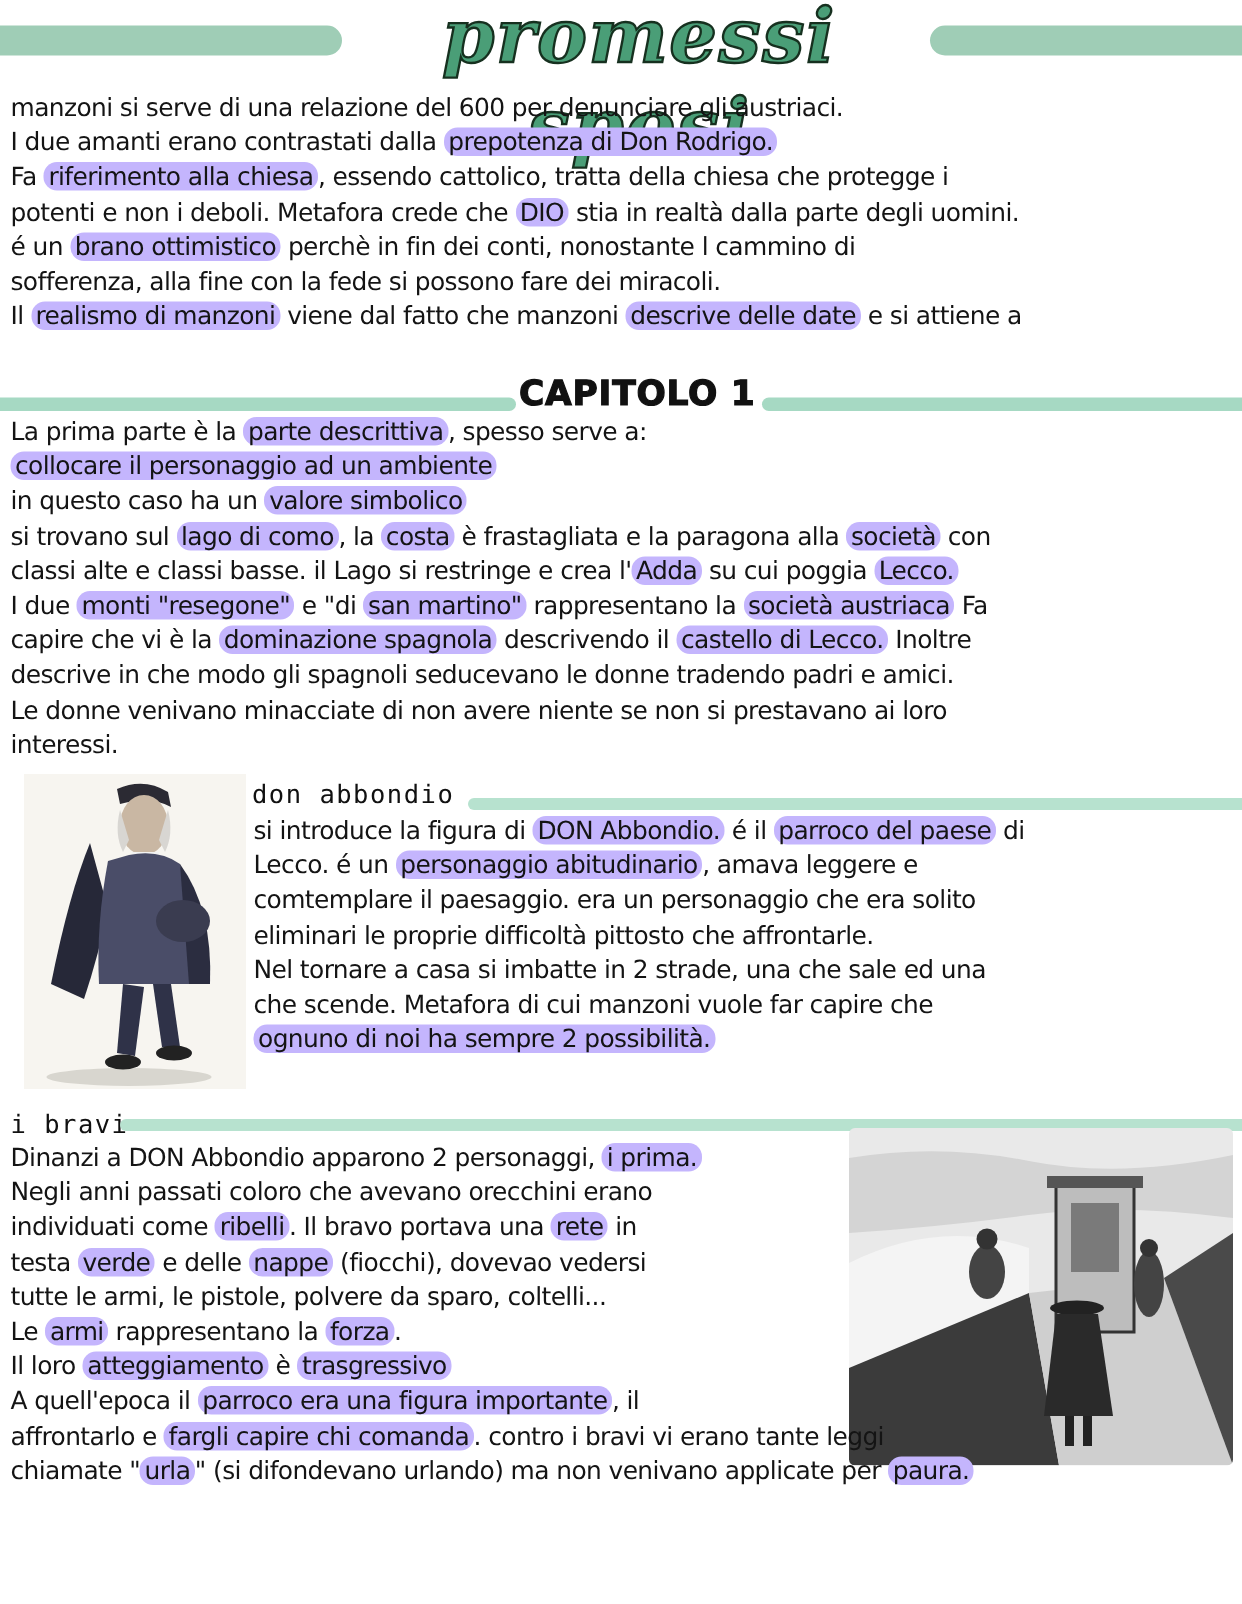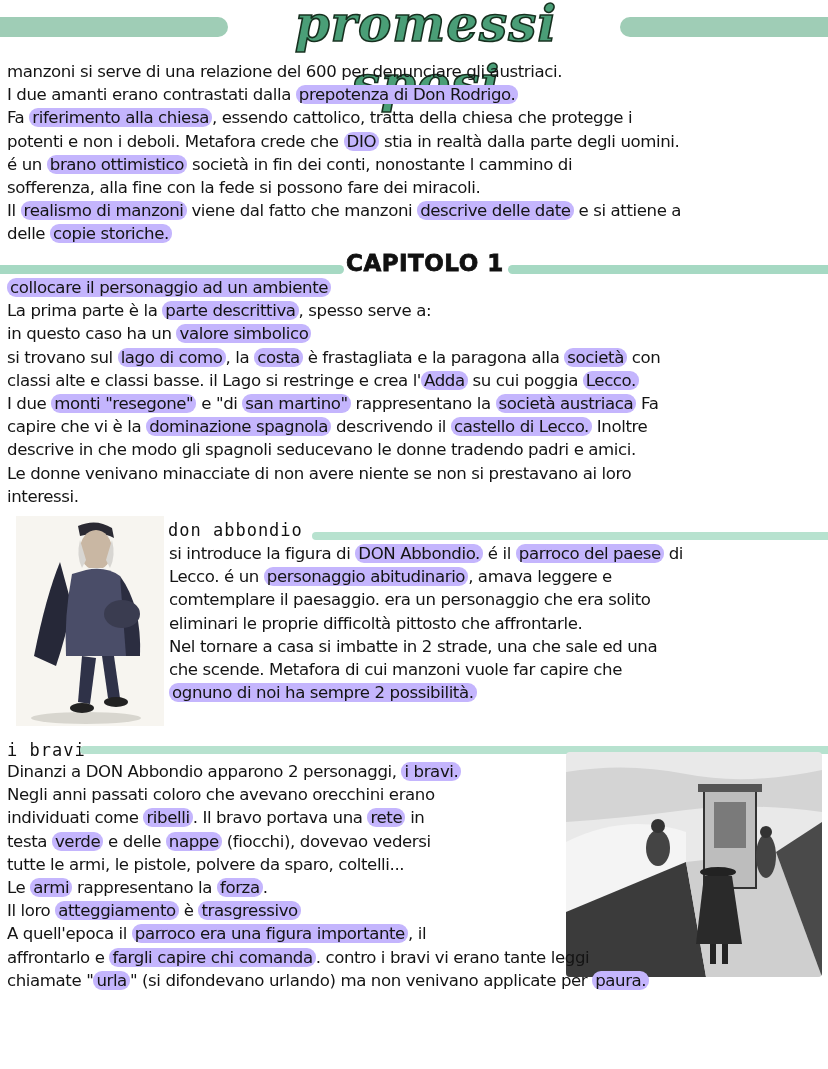--- a/index.html
+++ b/index.html
@@ -40,35 +40,34 @@
   <div class="title-bar left"></div>
   <div class="title-bar right"></div>
   <div class="title-text">promessi sposi</div>
 </div>
 
 <div class="lines" id="intro-lines" style="top:60px;">
     <span class="line"><span>manzoni si serve di una relazione del 600 per denunciare gli austriaci.</span></span>
     <span class="line"><span>I due amanti erano contrastati dalla </span><span class="hl">prepotenza di Don Rodrigo.</span></span>
     <span class="line"><span>Fa </span><span class="hl">riferimento alla chiesa</span><span>, essendo cattolico, tratta della chiesa che protegge i</span></span>
     <span class="line"><span>potenti e non i deboli. Metafora crede che </span><span class="hl">DIO</span><span> stia in realtà dalla parte degli uomini.</span></span>
-    <span class="line"><span>é un </span><span class="hl">brano ottimistico</span><span> società in fin dei conti, nonostante l cammino di</span></span>
+    <span class="line"><span>é un </span><span class="hl">brano ottimistico</span><span> perchè in fin dei conti, nonostante l cammino di</span></span>
     <span class="line"><span>sofferenza, alla fine con la fede si possono fare dei miracoli.</span></span>
     <span class="line"><span>Il </span><span class="hl">realismo di manzoni</span><span> viene dal fatto che manzoni </span><span class="hl">descrive delle date</span><span> e si attiene a</span></span>
-    <span class="line"><span>delle </span><span class="hl">copie storiche.</span></span>
   </div>
 
 <div class="chapter-row">
   <div class="chapter-bar left"></div>
   <div class="chapter-bar right"></div>
   <div class="chapter-text">CAPITOLO 1</div>
 </div>
 
 <div class="lines" style="top:276px;">
+    <span class="line"><span>La prima parte è la </span><span class="hl">parte descrittiva</span><span>, spesso serve a:</span></span>
     <span class="line"><span class="hl">collocare il personaggio ad un ambiente </span></span>
-    <span class="line"><span>La prima parte è la </span><span class="hl">parte descrittiva</span><span>, spesso serve a:</span></span>
     <span class="line"><span>in questo caso ha un </span><span class="hl">valore simbolico</span></span>
     <span class="line"><span>si trovano sul </span><span class="hl">lago di como</span><span>, la </span><span class="hl">costa</span><span> è frastagliata e la paragona alla </span><span class="hl">società</span><span> con</span></span>
     <span class="line"><span>classi alte e classi basse. il Lago si restringe e crea l'</span><span class="hl">Adda</span><span> su cui poggia </span><span class="hl">Lecco.</span></span>
     <span class="line"><span>I due </span><span class="hl">monti "resegone"</span><span> e "di </span><span class="hl">san martino"</span><span> rappresentano la </span><span class="hl">società austriaca</span><span> Fa</span></span>
     <span class="line"><span>capire che vi è la </span><span class="hl">dominazione spagnola</span><span> descrivendo il </span><span class="hl">castello di Lecco.</span><span> Inoltre</span></span>
     <span class="line"><span>descrive in che modo gli spagnoli seducevano le donne tradendo padri e amici.</span></span>
     <span class="line"><span>Le donne venivano minacciate di non avere niente se non si prestavano ai loro</span></span>
     <span class="line"><span>interessi.</span></span>
   </div>
 
@@ -120,21 +119,21 @@
     <circle cx="92" cy="74" r="7" fill="#333"></circle>
     <ellipse cx="200" cy="104" rx="10" ry="22" fill="#444"></ellipse>
     <circle cx="200" cy="80" r="6" fill="#333"></circle>
     <ellipse cx="152" cy="120" rx="18" ry="5" fill="#222"></ellipse>
     <path d="M138 124 L166 124 L176 192 L130 192 Z" fill="#2a2a2a"></path>
     <rect x="144" y="192" width="6" height="20" fill="#222"></rect>
     <rect x="156" y="192" width="6" height="20" fill="#222"></rect>
   </svg>
 </div>
 <div class="lines" style="top:760px;">
-    <span class="line"><span>Dinanzi a DON Abbondio apparono 2 personaggi, </span><span class="hl">i bravi.</span></span>
+    <span class="line"><span>Dinanzi a DON Abbondio apparono 2 personaggi, </span><span class="hl">i prima.</span></span>
     <span class="line"><span>Negli anni passati coloro che avevano orecchini erano</span></span>
     <span class="line"><span>individuati come </span><span class="hl">ribelli</span><span>. Il bravo portava una </span><span class="hl">rete</span><span> in</span></span>
     <span class="line"><span>testa </span><span class="hl">verde</span><span> e delle </span><span class="hl">nappe</span><span> (fiocchi), dovevao vedersi</span></span>
     <span class="line"><span>tutte le armi, le pistole, polvere da sparo, coltelli...</span></span>
     <span class="line"><span>Le </span><span class="hl">armi</span><span> rappresentano la </span><span class="hl">forza</span><span>.</span></span>
     <span class="line"><span>Il loro </span><span class="hl">atteggiamento</span><span> è </span><span class="hl">trasgressivo</span></span>
     <span class="line"><span>A quell'epoca il </span><span class="hl">parroco era una figura importante</span><span>, il</span></span>
     <span class="line"><span>affrontarlo e </span><span class="hl">fargli capire chi comanda</span><span>. contro i bravi vi erano tante leggi</span></span>
     <span class="line"><span>chiamate "</span><span class="hl">urla</span><span>" (si difondevano urlando) ma non venivano applicate per </span><span class="hl">paura.</span></span>
   </div>

